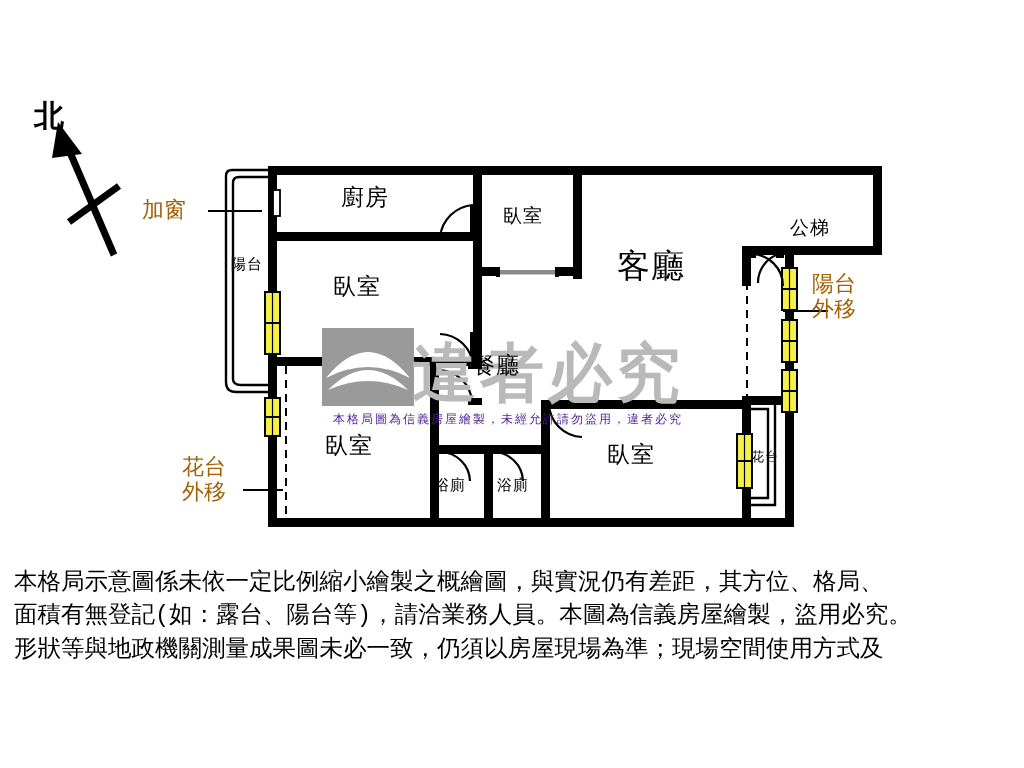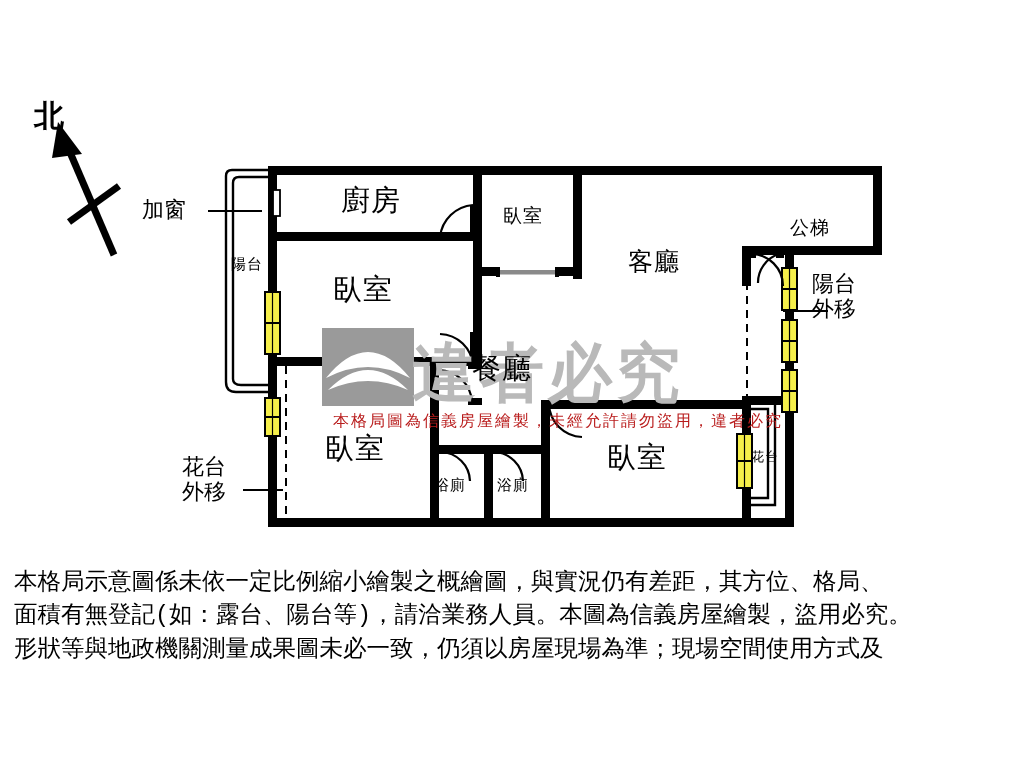--- a/index.html
+++ b/index.html
@@ -29,29 +29,29 @@
     height: 768px;
   }
   .room-label {
     position: absolute;
     font-family: "DejaVu Serif", "Liberation Serif", serif;
     color: #000000;
     white-space: nowrap;
     line-height: 1;
     letter-spacing: 1px;
   }
-  .lbl-xl { font-size: 25px; margin-left: 11px; }
-  .lbl-lg { font-size: 29px; }
+  .lbl-xl { font-size: 33px; }
+  .lbl-lg { font-size: 23px; }
   .lbl-md { font-size: 19px; }
   .lbl-sm { font-size: 15px; }
   .lbl-xs { font-size: 13px; }
   .callout {
     position: absolute;
     font-family: "DejaVu Serif", "Liberation Serif", serif;
-    color: #000000;
+    color: #a16207;
     white-space: nowrap;
     line-height: 1.08;
     font-size: 22px;
   }
   .callout.two-line { line-height: 1.12; }
   #north-label {
     position: absolute;
     left: 34px;
     top: 96px;
     font-size: 30px;
@@ -77,22 +77,22 @@
     color: #b9b9b9;
     letter-spacing: 4px;
     font-family: "DejaVu Serif", "Liberation Serif", serif;
     white-space: nowrap;
     pointer-events: none;
   }
   #watermark-note {
     position: absolute;
     left: 333px;
     top: 411px;
-    font-size: 16px;
-    color: #b91c1c;
+    font-size: 12px;
+    color: #4c1d95;
     letter-spacing: 2px;
     white-space: nowrap;
     font-family: Liberation Serif, serif;
     pointer-events: none;
   }
   #disclaimer {
     position: absolute;
     left: 14px;
     top: 566px;
     width: 1000px;

